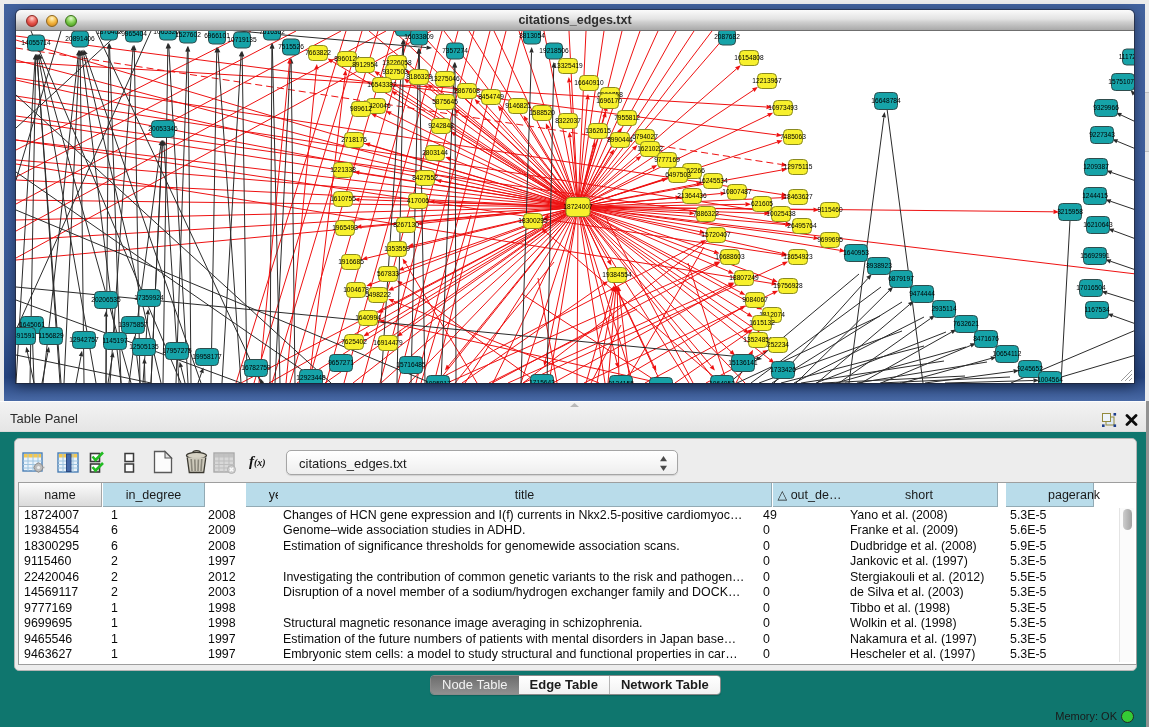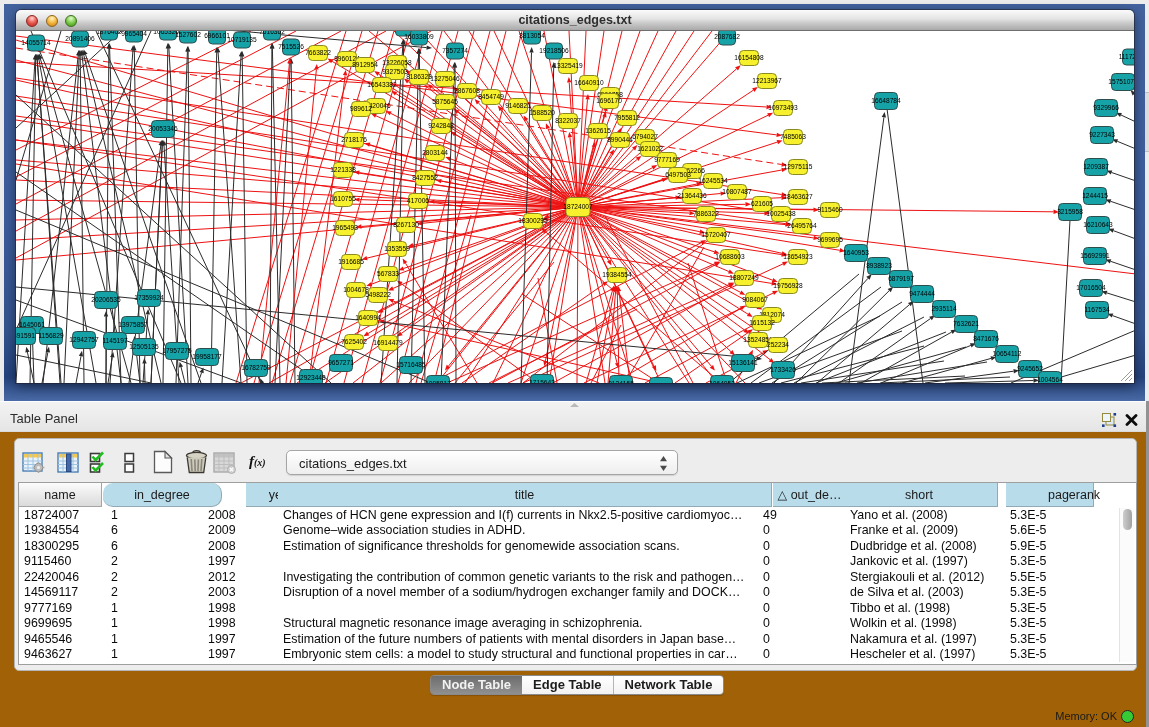--- a/index.html
+++ b/index.html
@@ -25,21 +25,21 @@
 #titlebar .title { position:absolute; left:0; right:0; top:3px; text-align:center;
   font-size:12.5px; font-weight:bold; color:#2e2e2e; }
 .tl { position:absolute; top:5px; width:12px; height:12px; border-radius:50%; }
 #tl-r { left:10px; background:radial-gradient(circle at 50% 25%,#ffd5d2 0%,#f07a72 35%,#df4b42 60%,#b8322c 100%); border:0.5px solid #8e2722;}
 #tl-y { left:30px; background:radial-gradient(circle at 50% 25%,#fff3cc 0%,#f8cb60 35%,#eda933 60%,#c4821f 100%); border:0.5px solid #8e651c;}
 #tl-g { left:49px; background:radial-gradient(circle at 50% 25%,#e2f7d2 0%,#9adc6e 35%,#6cbe3c 60%,#49941e 100%); border:0.5px solid #3a701a;}
 #canvas { position:absolute; left:0; top:21px; width:1118px; height:352px; background:#ffffff; overflow:hidden; }
 #grip { position:absolute; right:1px; bottom:1px; width:14px; height:13px; }
 
 
-#panel { position:absolute; left:0; top:401px; width:1149px; height:326px; background:#a16207; }
+#panel { position:absolute; left:0; top:401px; width:1149px; height:326px; background:#0f766e; }
 #panelhdr { position:absolute; left:0; top:0; width:1149px; height:31px;
   background:linear-gradient(180deg,#f3f3f3,#e5e5e5); border-top:1px solid #fdfdfd;
   border-bottom:1px solid #dadada; }
 #panelhdr .t { position:absolute; left:10px; top:9px; font-size:13px; color:#2c2c2c; }
 #grabber { position:absolute; left:570px; top:1px; width:9px; height:4px; }
 #panelbody { position:absolute; left:14px; top:37px; width:1123px; height:233px;
   background:#ededed; border:1px solid #b5b5b5; border-radius:5px; }
 
 
 #dropdown { position:absolute; left:271px; top:11px; width:392px; height:25px;
@@ -65,21 +65,21 @@
 .c6 { left:991px; width:84px; }
 #vscroll { position:absolute; right:2px; top:25px; width:15px; height:154px; background:#fbfbfb; border-left:1px solid #e4e4e4;}
 #vthumb { position:absolute; left:3px; top:1px; width:9px; height:21px; background:linear-gradient(90deg,#cdcdcd,#a2a2a2); border-radius:5px; }
 
 
 #tabs { position:absolute; left:430px; top:274px; height:20px; display:flex;
   border:1px solid #8a8a8a; border-radius:4px; overflow:hidden;
   box-shadow:0 1px 1px rgba(0,0,0,0.18); }
 .tab { height:19px; line-height:18px; font-size:13px; font-weight:bold; color:#1c1c1c;
   background:linear-gradient(180deg,#ffffff,#f1f1f1); padding:0 11px; border-left:1px solid #b5b5b5; }
-.tab.sel { background:linear-gradient(180deg,#6d6d6d,#929292); color:#f2f2f2; font-weight:bold; border-left:none; }
+.tab.sel { background:linear-gradient(180deg,#6d6d6d,#929292); color:#f2f2f2; font-weight:normal; border-left:none; }
 .tab.mid { border-left:none; }
 
 
 #status { position:absolute; left:0; top:300px; width:1146px; height:26px; }
 #status .mem { position:absolute; right:29px; top:9px; font-size:11px; color:#1a1a1a; }
 #memdot { position:absolute; right:12px; top:9px; width:13px; height:13px; border-radius:50%;
   background:#35cb35; border:1.5px solid #262626; }
 #panrightstrip { position:absolute; right:0; top:0; width:3px; height:326px; background:#929292; }
 </style>
 </head>
@@ -959,21 +959,21 @@
 
       <div id="dropdown">
         <div class="dt">citations_edges.txt</div>
         <svg style="position:absolute;right:9px;top:4px" width="9" height="17">
           <path d="M4.5 1 L8 6.2 L1 6.2 Z" fill="#4a4a4a"></path>
           <path d="M4.5 16 L8 10.8 L1 10.8 Z" fill="#4a4a4a"></path>
         </svg>
       </div>
       <div id="tablewrap">
         <div class="th gray" style="left:0;width:83px;">name</div>
-        <div class="th" style="left:84px;width:119px;border-radius:10px;">in_degree</div>
+        <div class="th" style="left:84px;width:102px;">in_degree</div>
         <div class="th" style="left:187px;width:71px;margin-left:40px;">year</div>
         <div class="th" style="left:259px;width:494px;">title</div>
         <div class="th" style="left:754px;width:74px;">△ out_de…</div>
         <div class="th" style="left:822px;width:157px;">short</div>
         <div class="th" style="left:987px;width:88px;padding-left:42px;">pagerank</div>
         <div id="rowsarea">
 <div class="tr">
               <div class="c0">18724007</div>
               <div class="c1">1</div>
               <div class="c2">2008</div>

